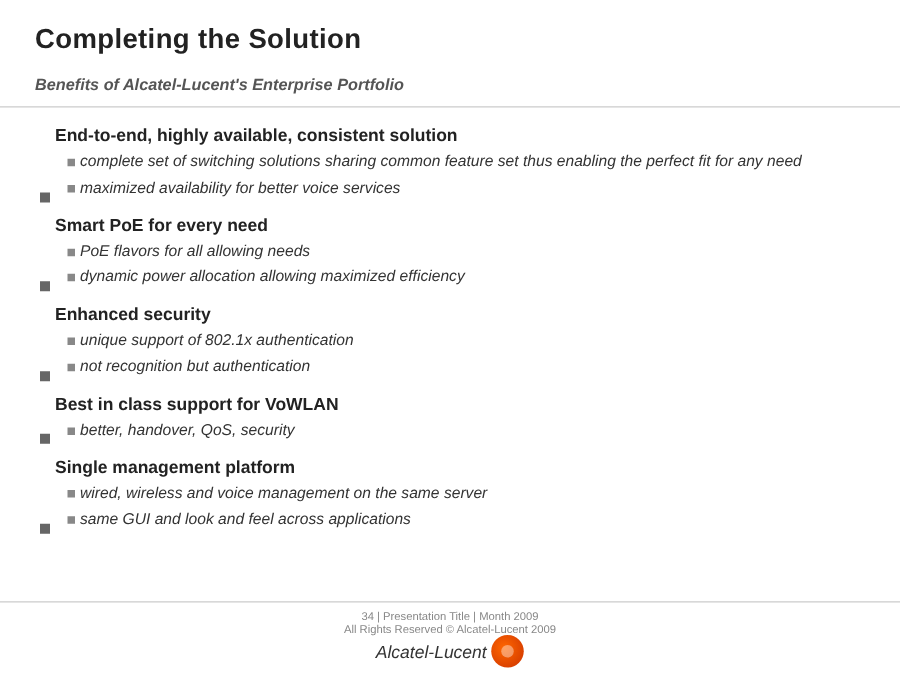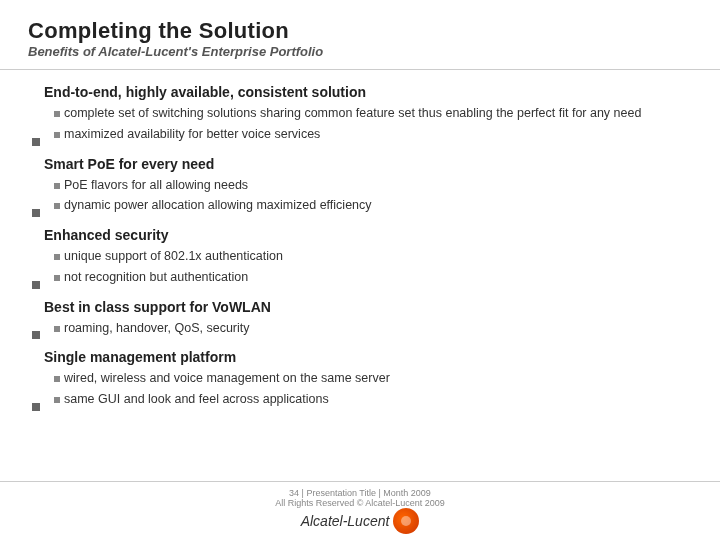--- a/index.html
+++ b/index.html
@@ -24,21 +24,21 @@
     .header {
       padding: 18px 28px 10px 28px;
       border-bottom: 1px solid #cccccc;
     }
 
     .header-title {
       font-size: 22px;
       font-weight: bold;
       color: #222222;
       letter-spacing: 0.3px;
-      margin-bottom: 0;
+      margin-bottom: 16px;
     }
 
     .header-subtitle {
       font-size: 13px;
       color: #555555;
       font-style: italic;
       font-weight: bold;
     }
 
     .content {
@@ -76,20 +76,21 @@
 
     .section-heading {
       font-size: 14px;
       font-weight: bold;
       color: #222222;
       margin-bottom: 4px;
     }
 
     .sub-items {
       margin-left: 6px;
+      font-style: italic;
     }
 
     .sub-item {
       display: flex;
       flex-direction: row;
       align-items: flex-start;
       margin-bottom: 2px;
     }
 
     .bullet-inner {
@@ -250,21 +251,21 @@
         <div class="bullet-outer">
           <div class="bullet-outer-square"></div>
         </div>
         <div class="section-body">
           <div class="section-heading">Best in class support for VoWLAN</div>
           <div class="sub-items">
             <div class="sub-item">
               <div class="bullet-inner">
                 <div class="bullet-inner-square"></div>
               </div>
-              <div class="sub-item-text">roaming, handover, QoS, security</div>
+              <div class="sub-item-text">better, handover, QoS, security</div>
             </div>
           </div>
         </div>
       </div>
       <div class="section">
         <div class="bullet-outer">
           <div class="bullet-outer-square"></div>
         </div>
         <div class="section-body">
           <div class="section-heading">Single management platform</div>

